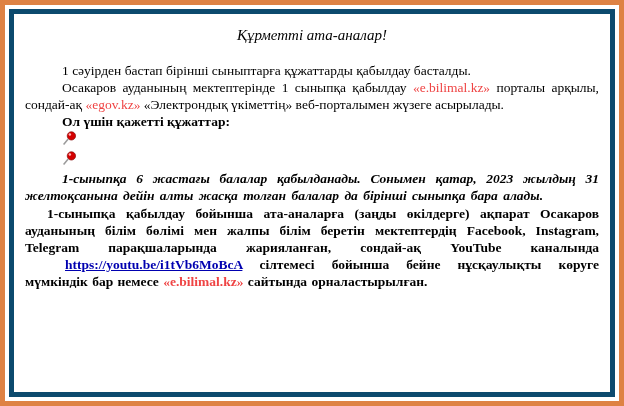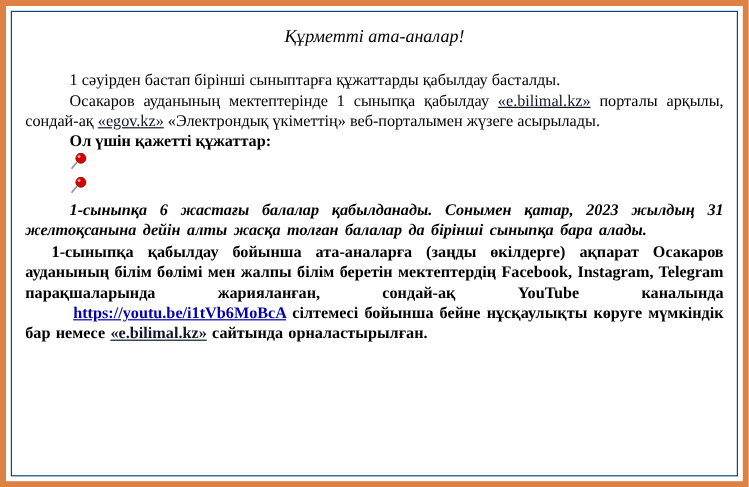--- a/index.html
+++ b/index.html
@@ -15,21 +15,21 @@
     background: #ffffff;
     border: 5px solid #DE8244;
     padding: 4px;
     overflow: hidden;
     font-family: "Liberation Serif", "DejaVu Serif", serif;
   }
   .inner-frame {
     box-sizing: border-box;
     width: 100%;
     height: 100%;
-    border: 1px solid #0c4a6e;
+    border: 5px solid #0c4a6e;
     padding: 3px 11px 0 11px;
     overflow: hidden;
     font-size: 13.5px;
     line-height: 17px;
     color: #000000;
   }
   .doc-title {
     text-align: center;
     font-style: italic;
     font-weight: normal;
@@ -64,22 +64,21 @@
     margin-top: 3px;
     word-spacing: 2px;
   }
   .info-par {
     font-weight: bold;
     text-indent: 22px;
     margin-top: 1px;
     word-spacing: 1px;
   }
   a.link-light {
-    color: #0f172a;
-    text-decoration: underline;
+    color: #ef4444;
     cursor: pointer;
   }
   a.link-navy {
     color: #0000B0;
     text-decoration: underline;
     font-weight: bold;
     cursor: pointer;
     margin-left: 40px;
   }
 </style>

